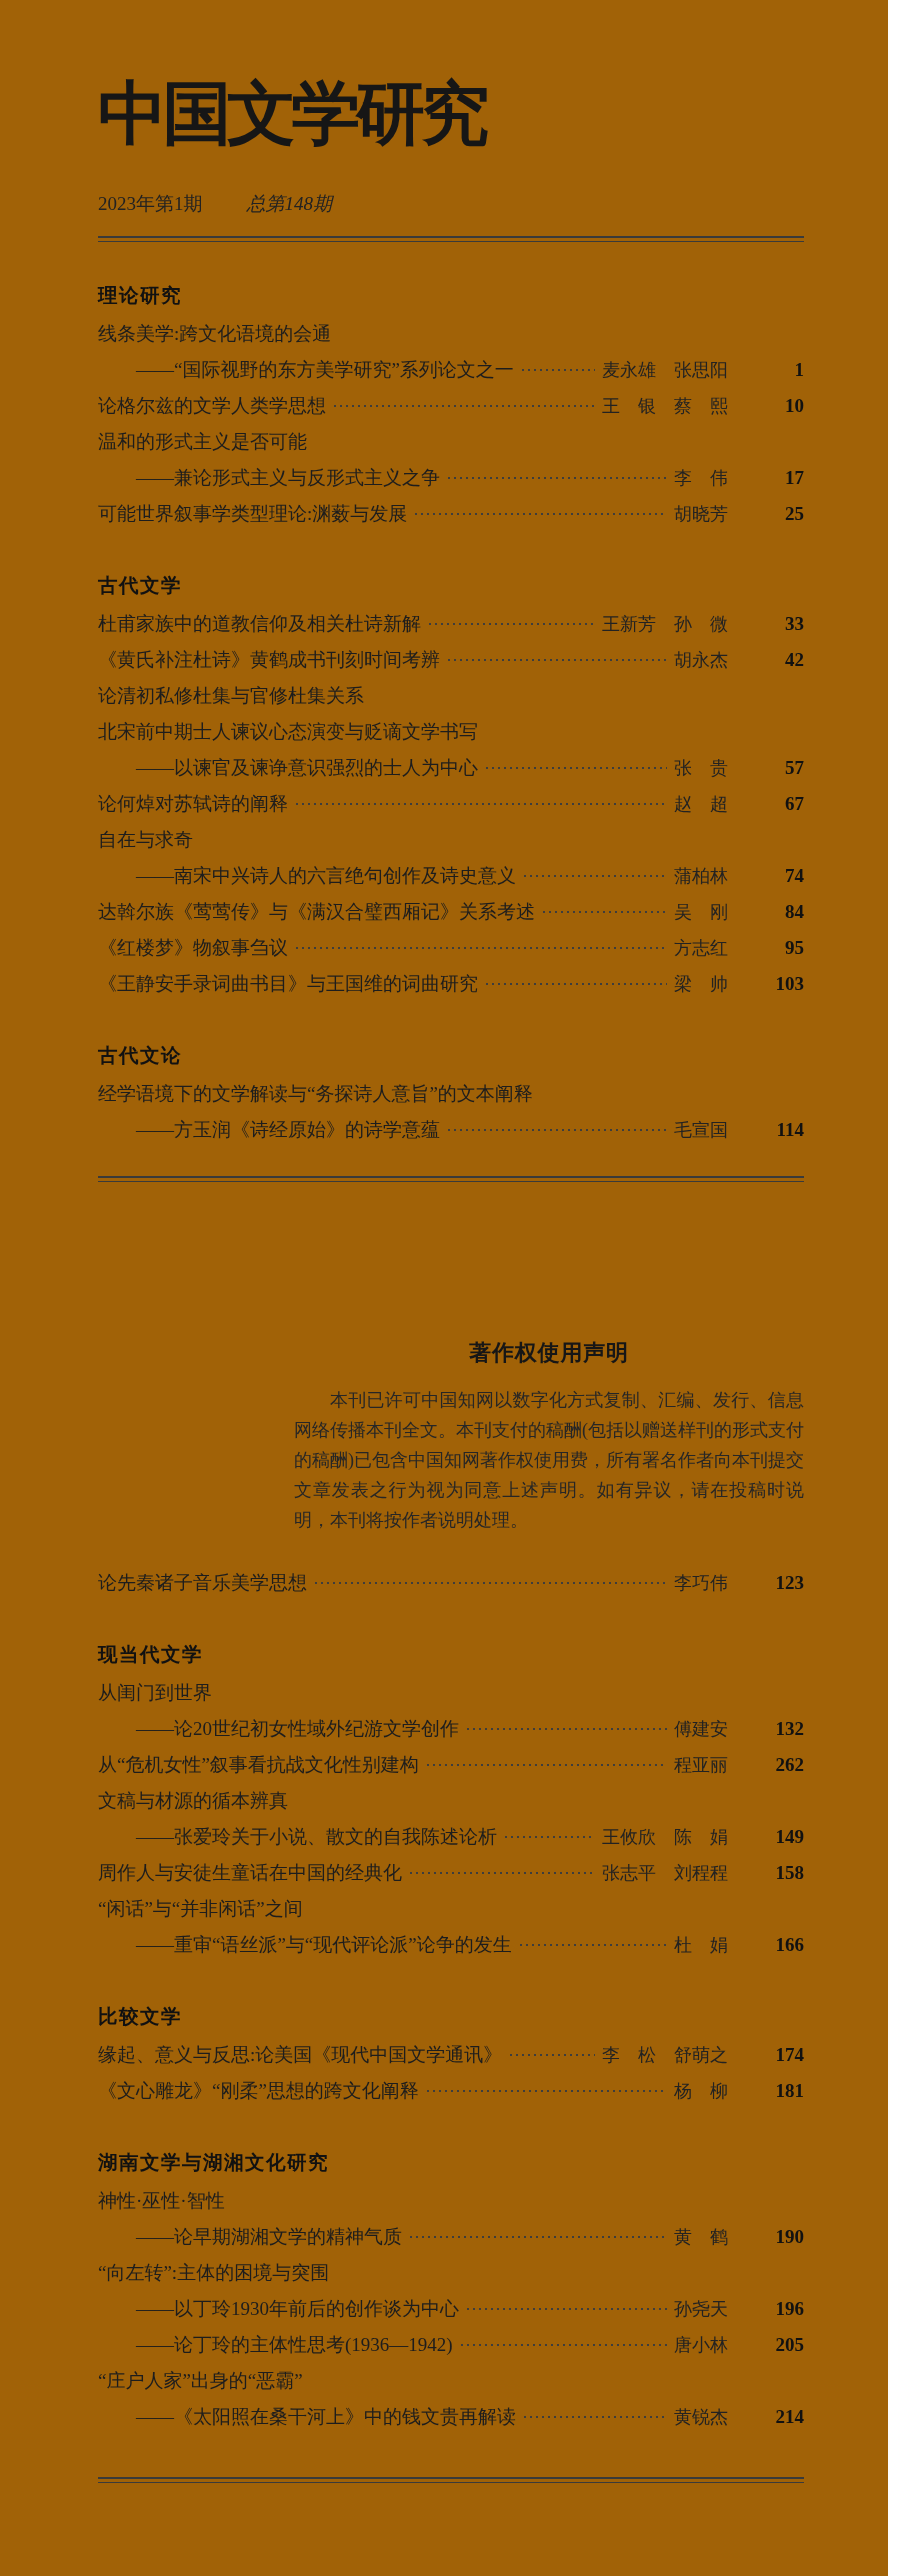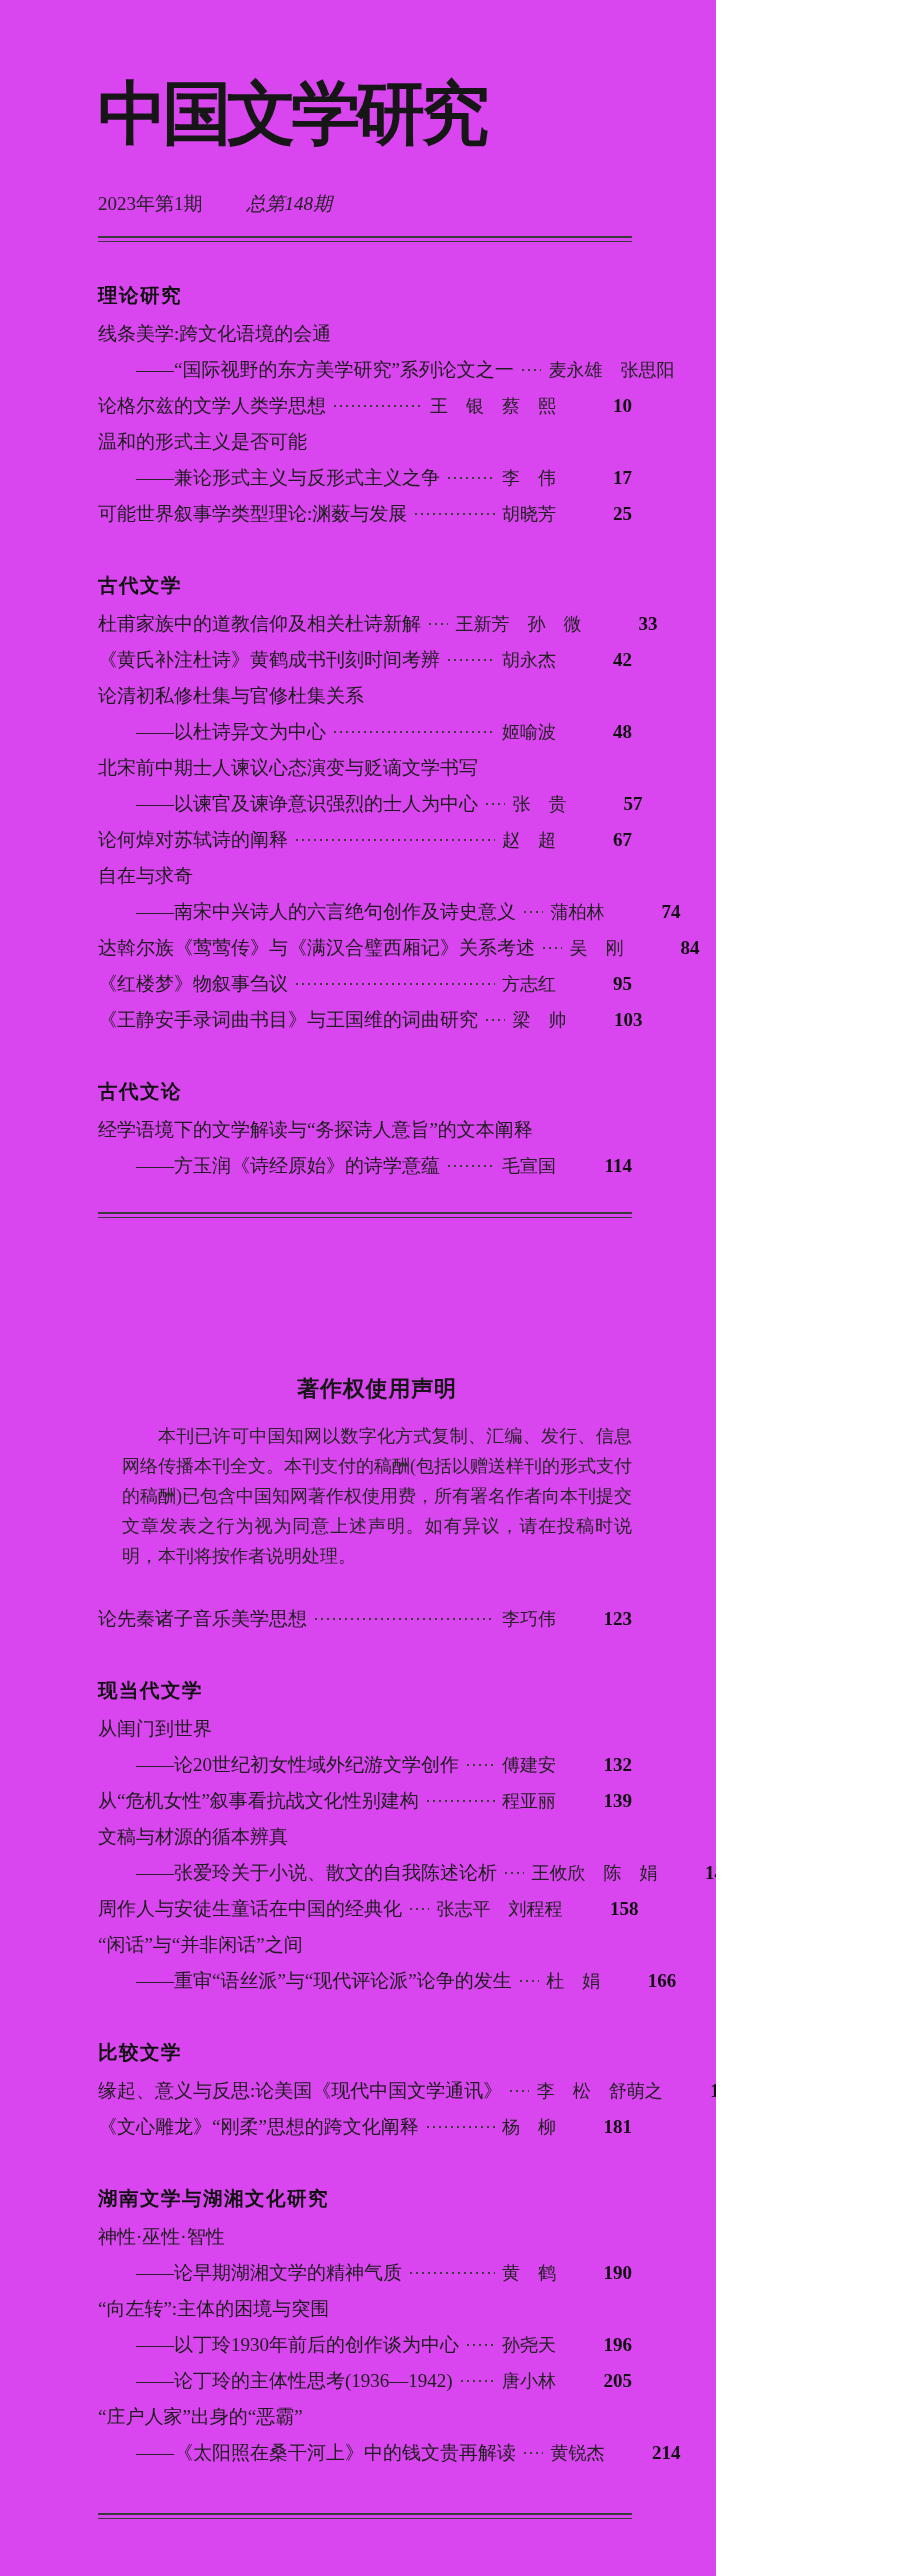--- a/index.html
+++ b/index.html
@@ -3,23 +3,23 @@
 <meta charset="utf-8">
 <style>
   * { margin: 0; padding: 0; box-sizing: border-box; }
   html, body { background: #ffffff; }
   body {
     font-family: "Liberation Serif", serif;
     color: #1f1f1f;
     width: 905px;
   }
   .page {
-    width: 716px;
+    width: 888px;
     height: 2576px;
-    background: #d946ef;
+    background: #a16207;
     padding: 53px 84px 0 98px;
     overflow: hidden;
   }
 
   
   .brand {
     font-family: "DejaVu Serif", serif;
     font-weight: bold;
     font-size: 69px;
     line-height: 120px;
@@ -182,26 +182,20 @@
           <span class="t">《黄氏补注杜诗》黄鹤成书刊刻时间考辨</span>
           <span class="leader"></span>
           <span class="authors">胡永杰</span>
           <span class="page-num">42</span>
         </div>
       </div>
       <div class="article">
         <div class="entry-line">
           <span class="t">论清初私修杜集与官修杜集关系</span>
         </div>
-        <div class="entry-line sub">
-          <span class="t">——以杜诗异文为中心</span>
-          <span class="leader"></span>
-          <span class="authors">姬喻波</span>
-          <span class="page-num">48</span>
-        </div>
       </div>
       <div class="article">
         <div class="entry-line">
           <span class="t">北宋前中期士人谏议心态演变与贬谪文学书写</span>
         </div>
         <div class="entry-line sub">
           <span class="t">——以谏官及谏诤意识强烈的士人为中心</span>
           <span class="leader"></span>
           <span class="authors">张　贵</span>
           <span class="page-num">57</span>
@@ -285,21 +279,21 @@
           <span class="leader"></span>
           <span class="authors">傅建安</span>
           <span class="page-num">132</span>
         </div>
       </div>
       <div class="article">
         <div class="entry-line">
           <span class="t">从“危机女性”叙事看抗战文化性别建构</span>
           <span class="leader"></span>
           <span class="authors">程亚丽</span>
-          <span class="page-num">139</span>
+          <span class="page-num">262</span>
         </div>
       </div>
       <div class="article">
         <div class="entry-line">
           <span class="t">文稿与材源的循本辨真</span>
         </div>
         <div class="entry-line sub">
           <span class="t">——张爱玲关于小说、散文的自我陈述论析</span>
           <span class="leader"></span>
           <span class="authors">王攸欣　陈　娟</span>

